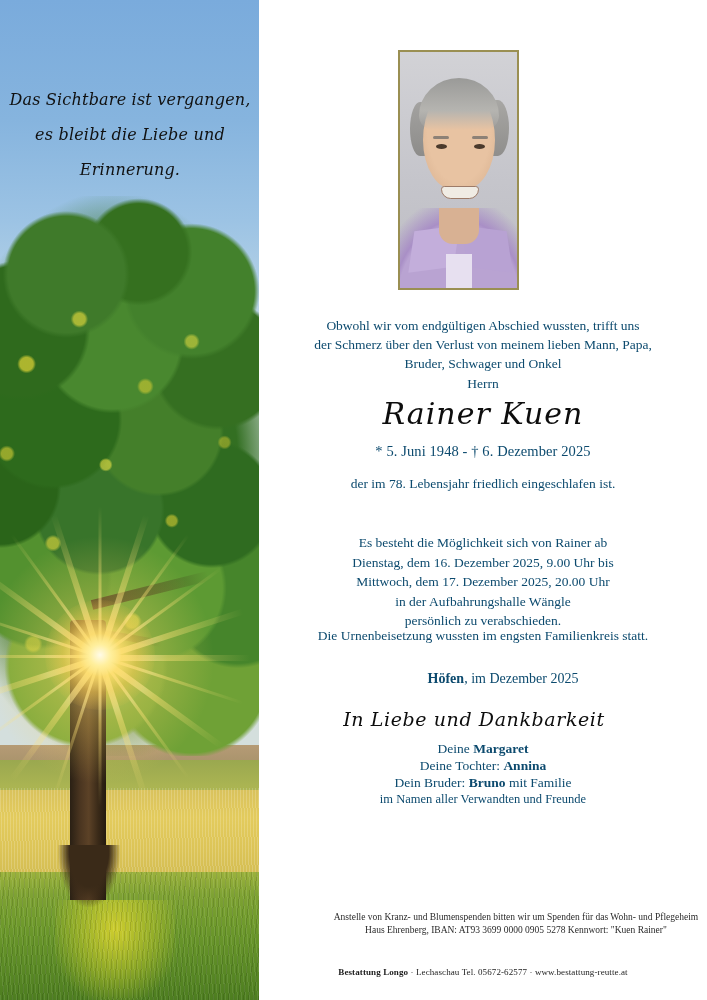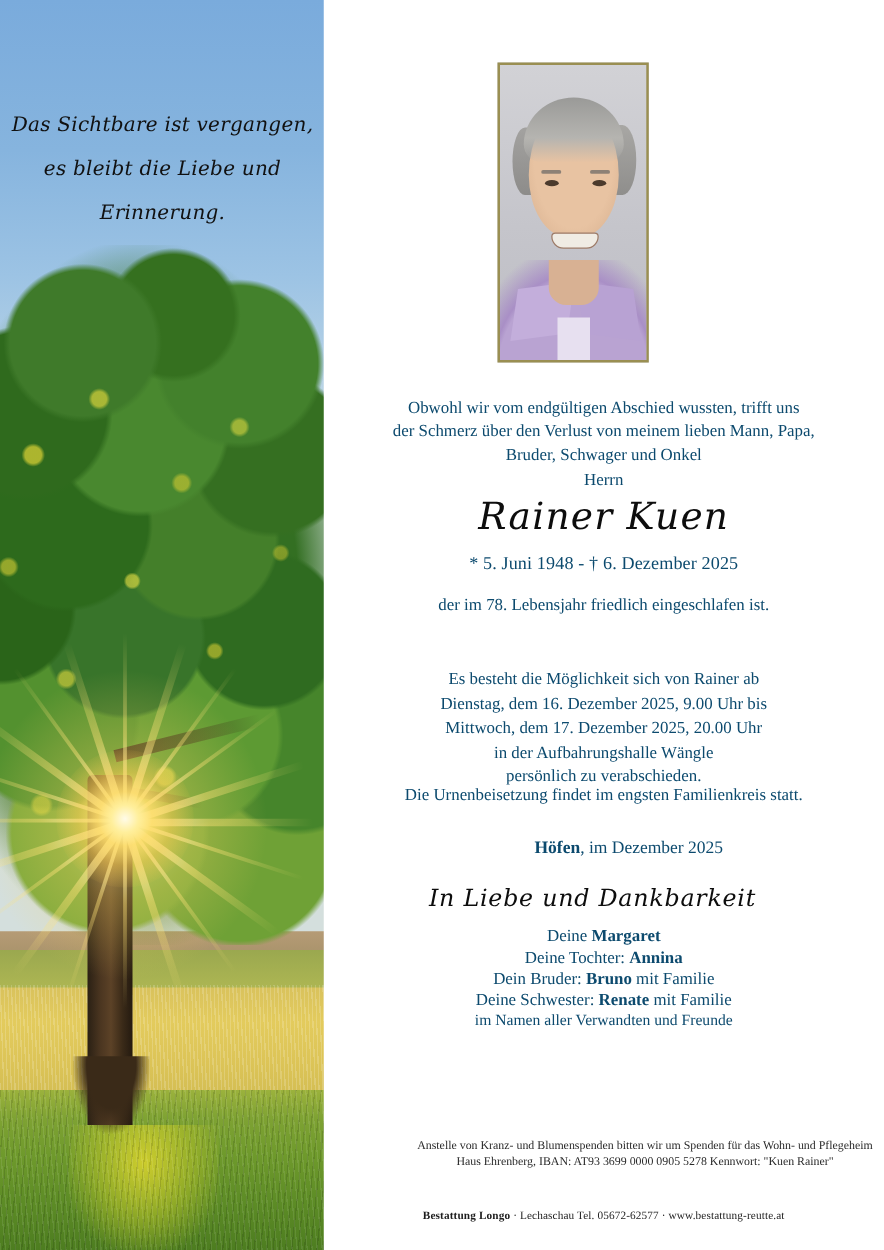--- a/index.html
+++ b/index.html
@@ -439,41 +439,38 @@
 <div class="block body-txt age" style="left:259px">der im 78. Lebensjahr friedlich eingeschlafen ist.</div>
 
 <div class="block body-txt farewell" style="left:259px">
   <div>Es besteht die Möglichkeit sich von Rainer ab</div>
   <div>Dienstag, dem 16. Dezember 2025, 9.00 Uhr bis</div>
   <div>Mittwoch, dem 17. Dezember 2025, 20.00 Uhr</div>
   <div>in der Aufbahrungshalle Wängle</div>
   <div>persönlich zu verabschieden.</div>
 </div>
 
-<div class="block body-txt urn" style="left:259px">Die Urnenbeisetzung findet im engsten Familienkreis statt.</div>
+<div class="block body-txt urn" style="left:259px">Die Urnenbeisetzung wussten im engsten Familienkreis statt.</div>
 
 <div class="block body-txt place" style="left:259px">
   <b>Höfen</b><span>, im Dezember 2025</span>
 </div>
 
 <div class="block tribute" style="left:250px">In Liebe und Dankbarkeit</div>
 
 <div class="block body-txt survivors" style="left:259px">
   <div>
     <span>Deine </span><span class="n">Margaret</span><span></span>
   </div>
   <div>
     <span>Deine Tochter: </span><span class="n">Annina</span><span></span>
   </div>
   <div>
     <span>Dein Bruder: </span><span class="n">Bruno</span><span> mit Familie</span>
   </div>
-  <div>
-    <span>Deine Schwester: </span><span class="n">Renate</span><span> mit Familie</span>
-  </div>
   <div class="closing-line">im Namen aller Verwandten und Freunde</div>
 </div>
 
 <div class="block body-txt donation" style="left:259px">
   <div>Anstelle von Kranz- und Blumenspenden bitten wir um Spenden für das Wohn- und Pflegeheim</div>
   <div>Haus Ehrenberg, IBAN: AT93 3699 0000 0905 5278 Kennwort: "Kuen Rainer"</div>
 </div>
 
 <div class="block body-txt imprint" style="left:259px">
   <span class="b">Bestattung Longo</span><span> · Lechaschau Tel. 05672-62577 · www.bestattung-reutte.at</span>

